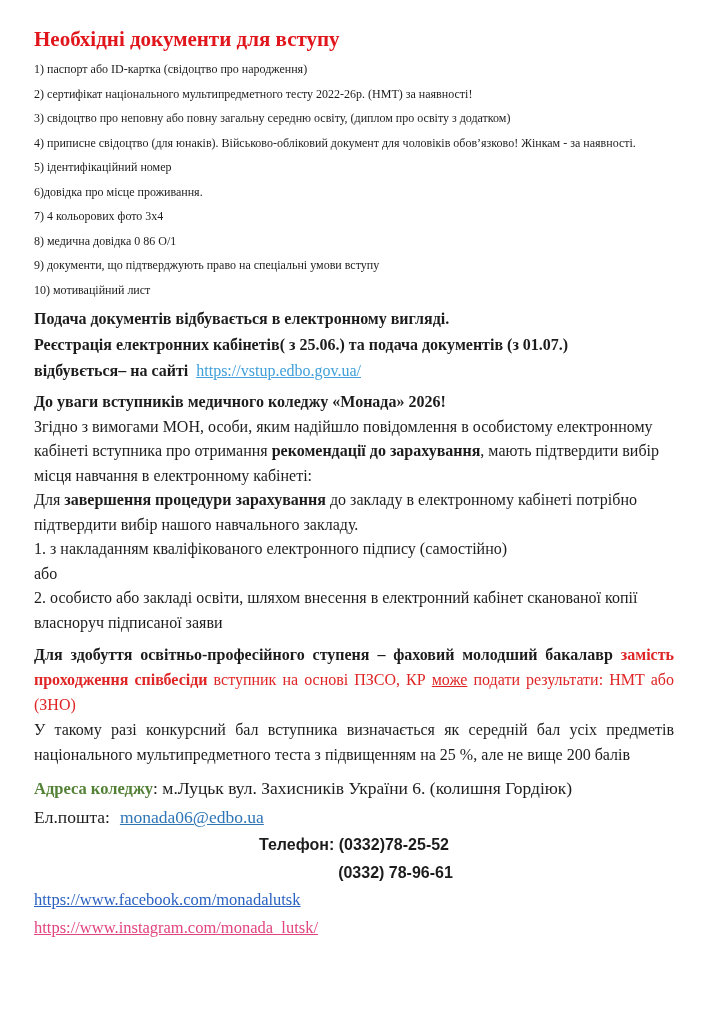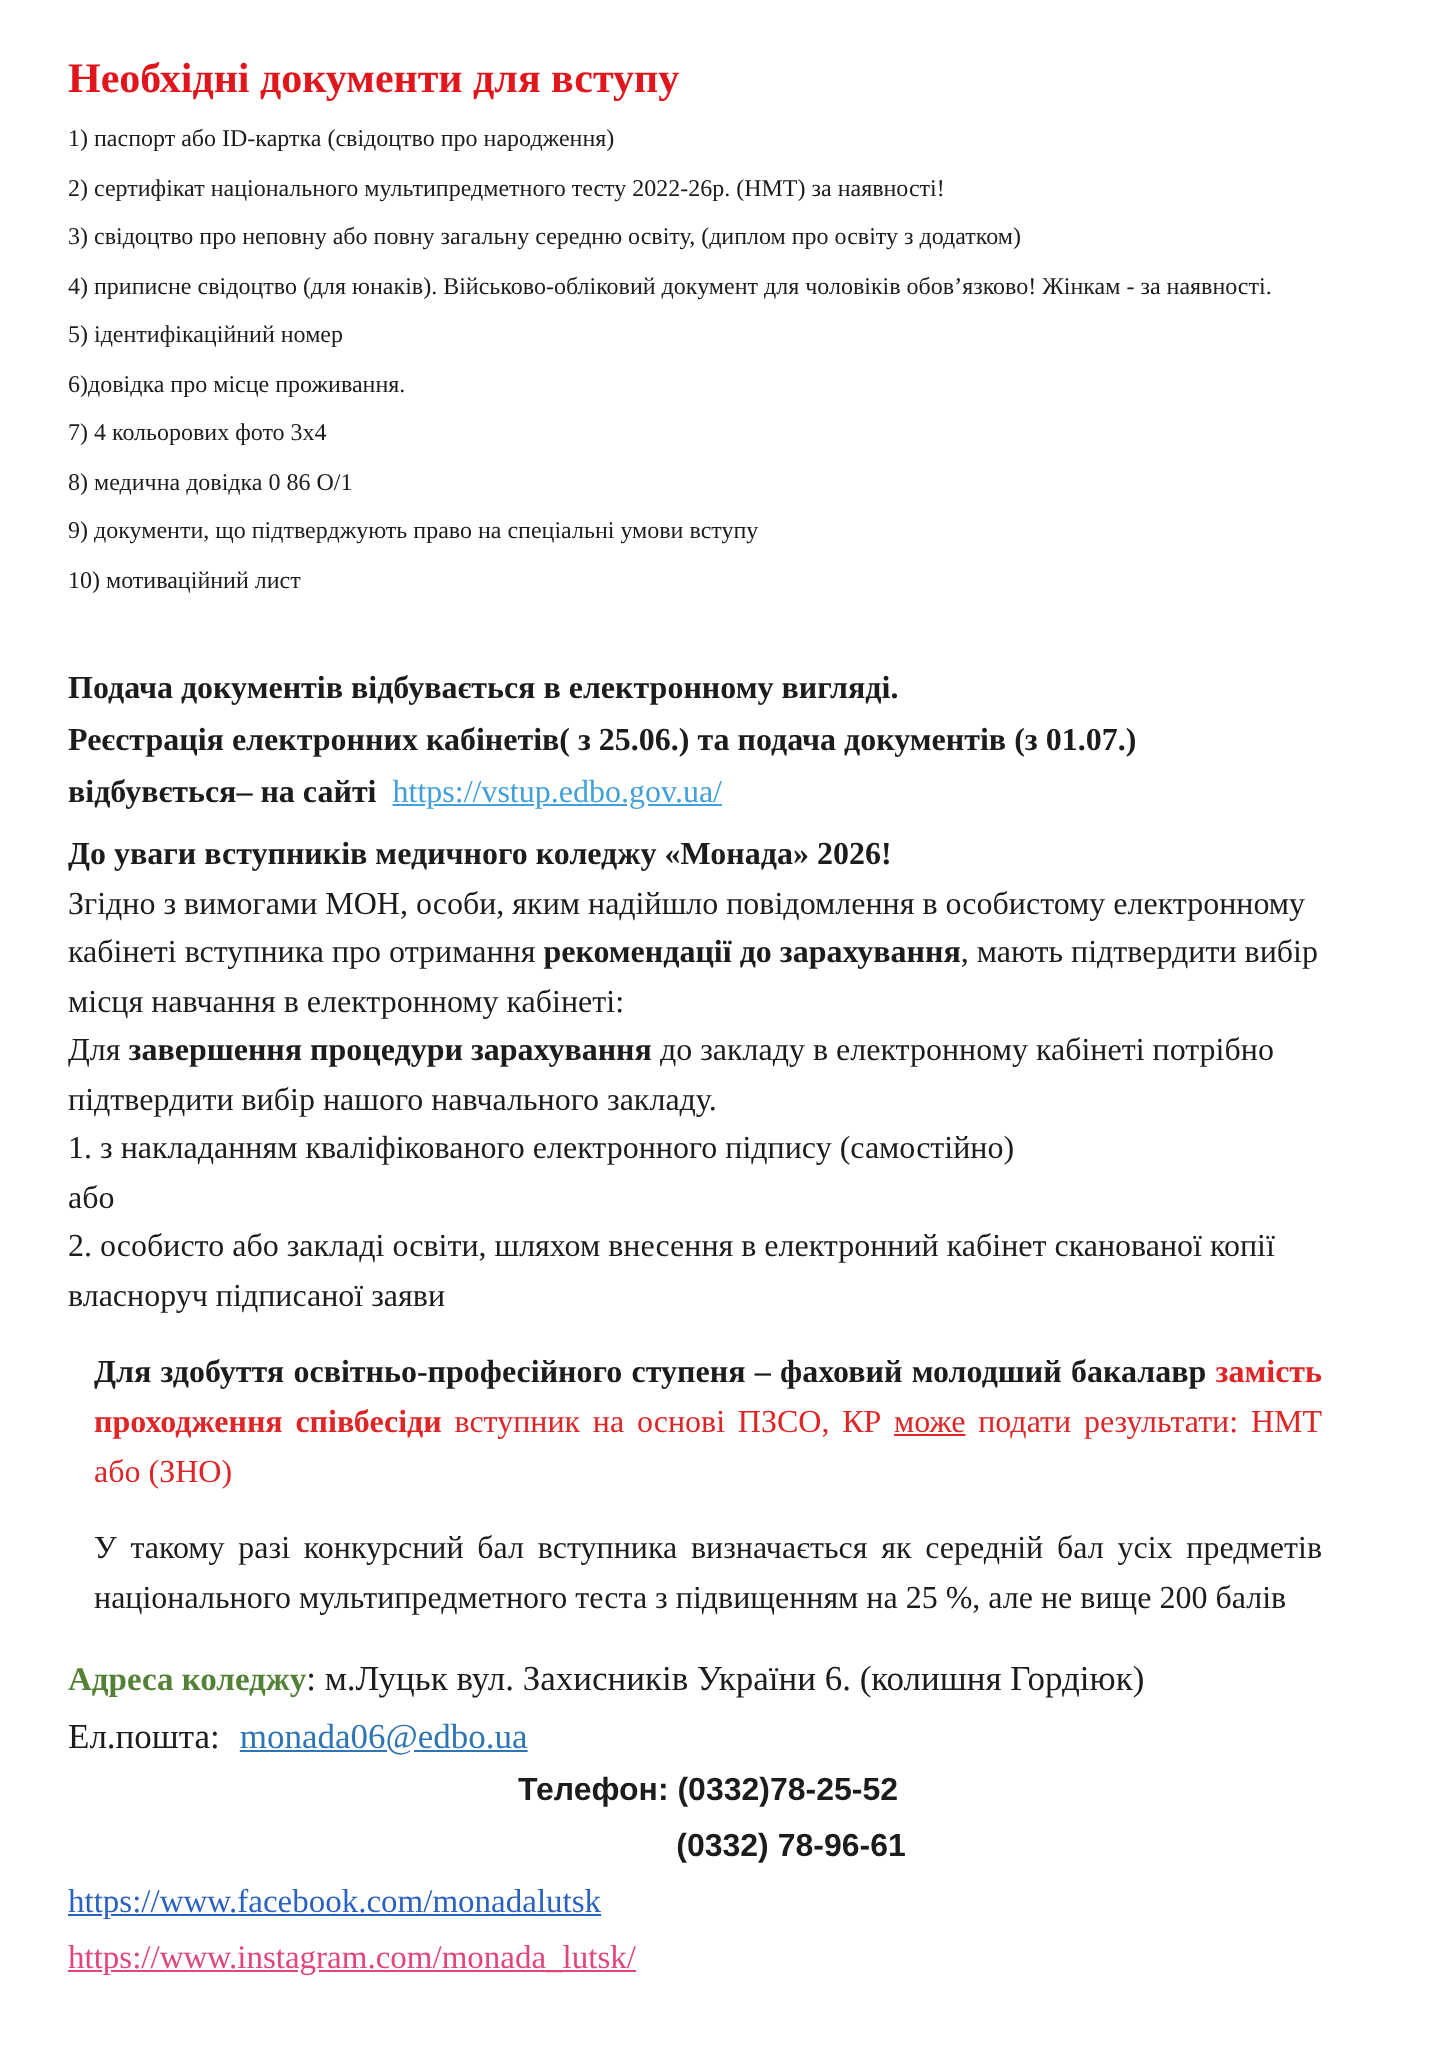--- a/index.html
+++ b/index.html
@@ -21,30 +21,30 @@
   .page{padding:26px 34px 0 34px;box-sizing:border-box;width:708px;height:1024px;}
 
   .doc-title{
     font-size:21px;font-weight:bold;color:var(--title_red);
     line-height:26px;margin:0 0 5px 0;
   }
 
   .doc-list{font-size:12px;line-height:24.5px;}
   .doc-list .li{white-space:normal;}
 
-  .submission{margin-top:30px;font-weight:bold;font-size:16px;line-height:26px;}
+  .submission{margin-top:4px;font-weight:bold;font-size:16px;line-height:26px;}
   a.link{text-decoration:underline;cursor:pointer;}
   .vstup{color:var(--vstup_link);font-weight:normal;margin-left:8px;}
 
   .notice{margin-top:6px;font-size:16px;line-height:24.5px;}
   .notice .head{font-weight:bold;}
   .notice p{margin:0;}
 
   .special{margin-top:7px;font-size:16px;line-height:25px;text-align:justify;}
-  .special p{margin:13px;}
+  .special p{margin:0;}
   .b{font-weight:bold;}
   .red{color:var(--accent_red);}
   .u{text-decoration:underline;}
 
   .contacts{margin-top:7px;}
   .addr-line,.email-line{font-size:17.5px;line-height:28px;}
   .addr-label{font-weight:bold;color:var(--green);font-size:16.5px;}
   .email-link{color:var(--email_link);margin-left:10px;}
   .phone-line{
     font-family:"Liberation Sans", sans-serif;

